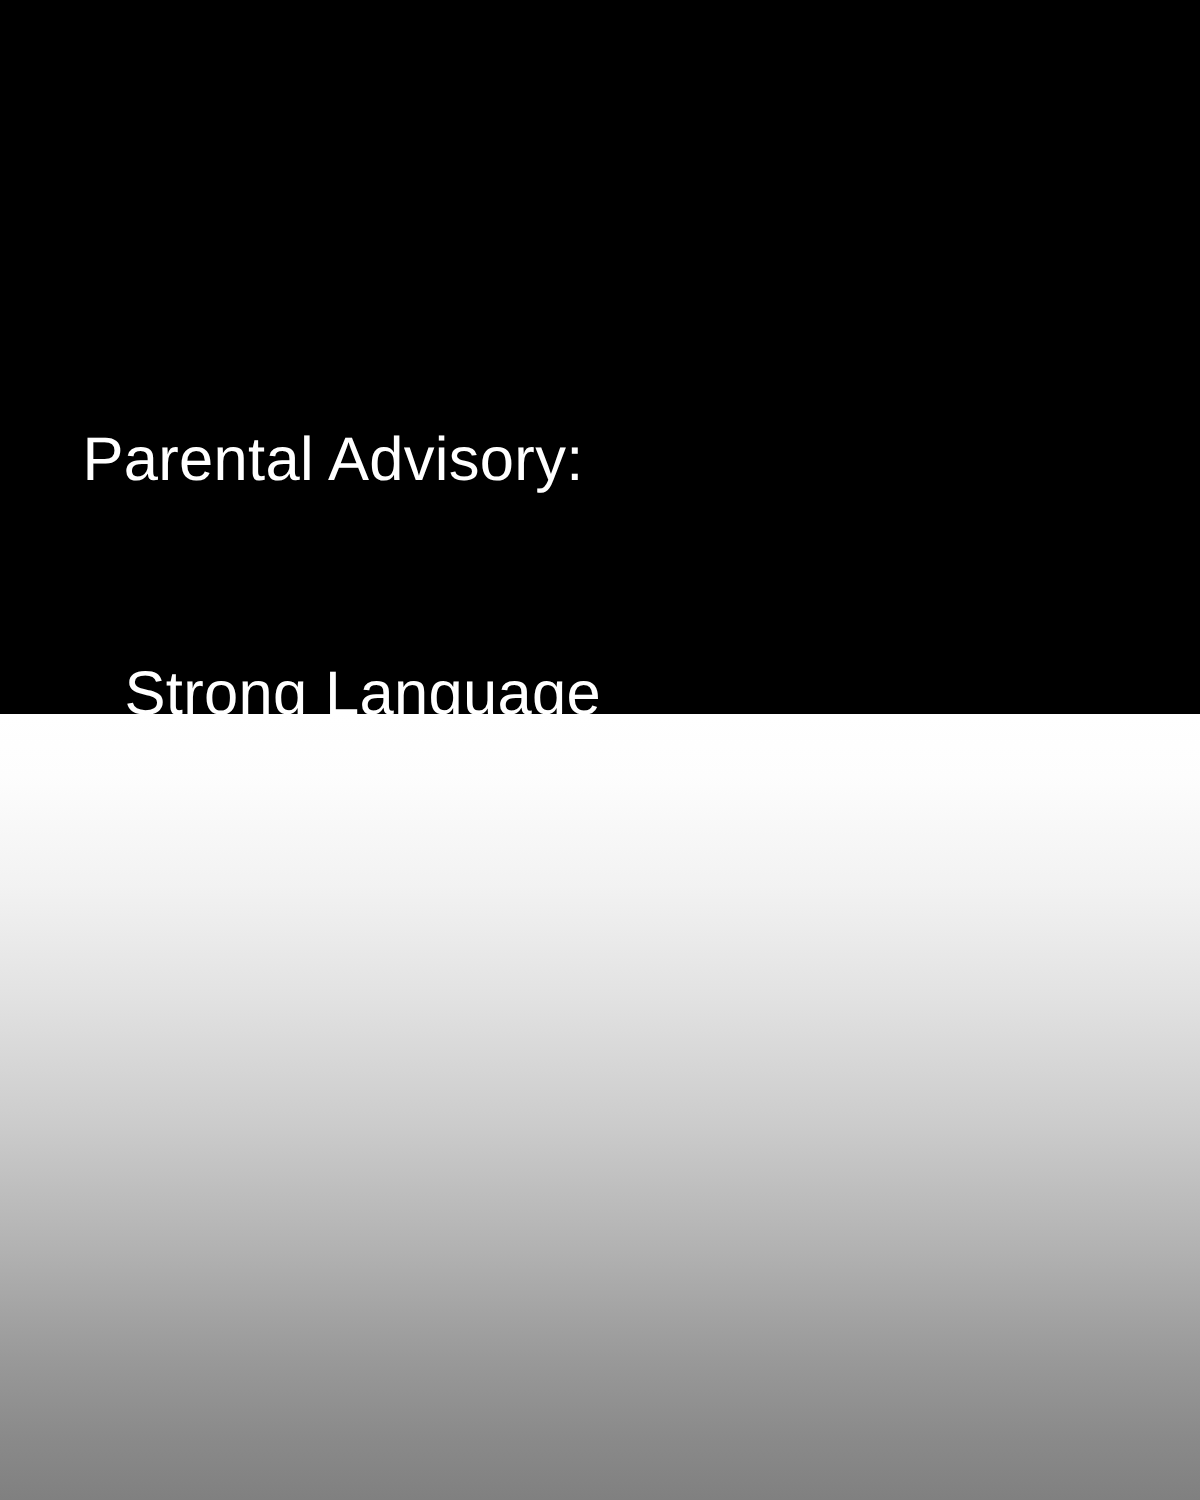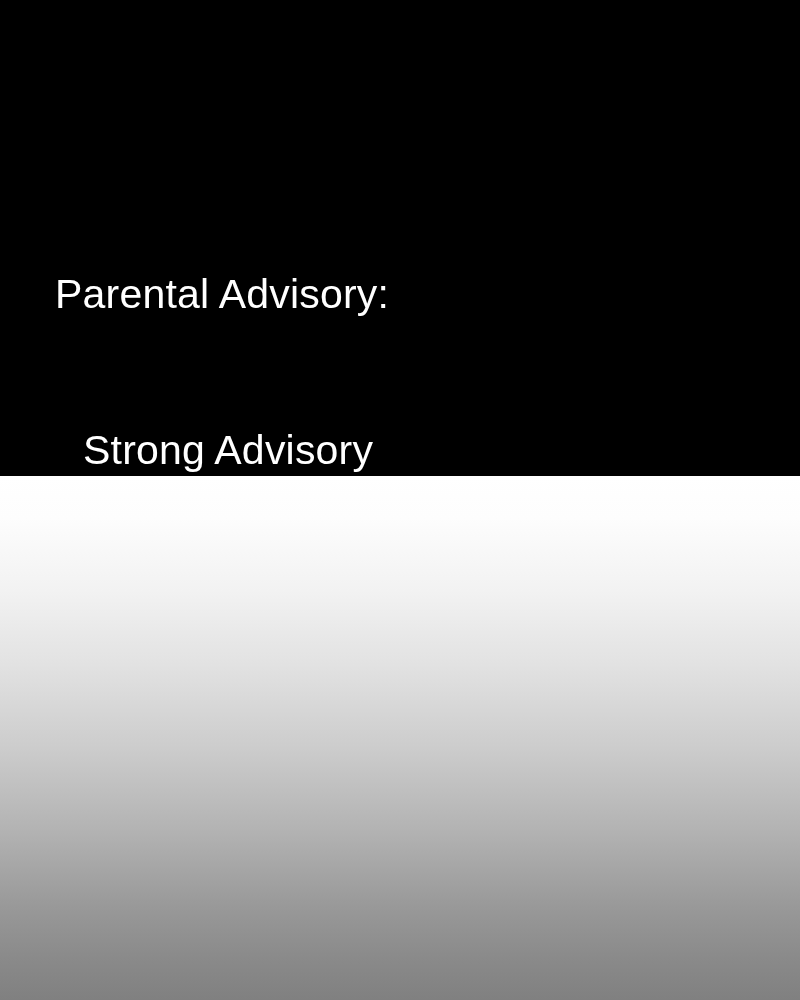--- a/index.html
+++ b/index.html
@@ -23,21 +23,21 @@
     position: absolute;
     left: 0;
     top: 0;
     width: 800px;
     height: 476px;
     background: #000000;
   }
   .title-block {
     position: absolute;
     left: 55px;
-    top: 164px;
+    top: 176px;
     width: 700px;
     color: #ffffff;
     font-size: 41px;
     line-height: 52px;
     font-weight: 400;
     letter-spacing: 0.2px;
     white-space: pre-wrap;
   }
   .title-line-1 {
     display: block;
@@ -56,19 +56,19 @@
   }
 </style>
 </head>
 <body>
 
 <div class="slide">
 
   <div class="top-panel">
     <div class="title-block">
       <span class="title-line-1">Parental Advisory:</span>
-      <span class="title-line-2">Strong Advisory</span>
+      <span class="title-line-2">Strong Language</span>
     </div>
   </div>
 
   <div class="bottom-panel"></div>
 
 </div>
 
 </body></html>

